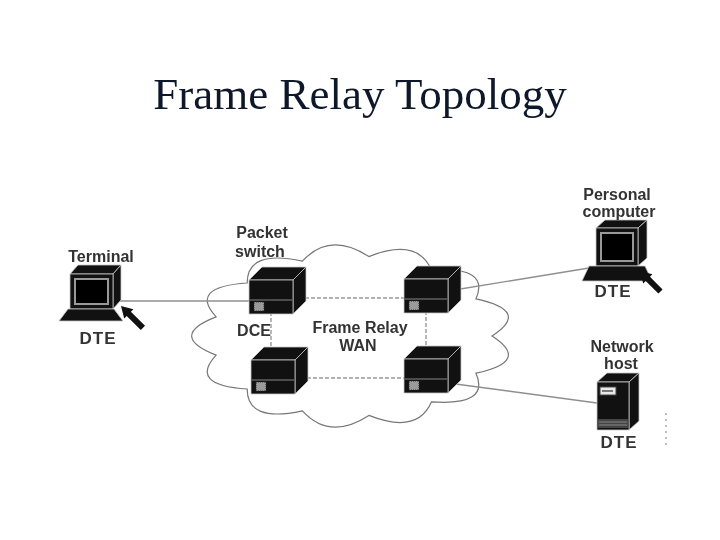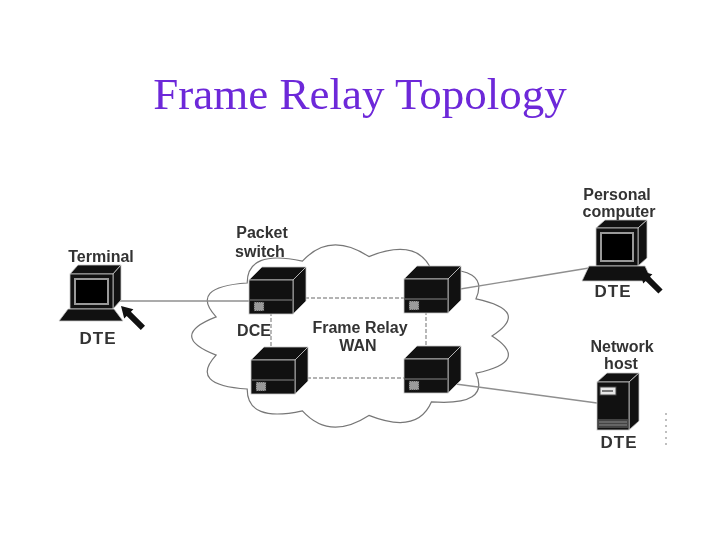--- a/index.html
+++ b/index.html
@@ -15,21 +15,21 @@
     background: #ffffff;
   }
   .slide-title {
     position: absolute;
     top: 68px; left: 0;
     width: 720px;
     text-align: center;
     font-family: "Liberation Serif", serif;
     font-size: 45px;
     font-weight: 400;
-    color: #6d28d9;
+    color: #0f172a;
     letter-spacing: 0px;
     white-space: nowrap;
   }
   svg.diagram {
     position: absolute;
     top: 0; left: 0;
   }
   .node-label {
     font-family: "Liberation Sans", sans-serif;
     font-size: 16px;

